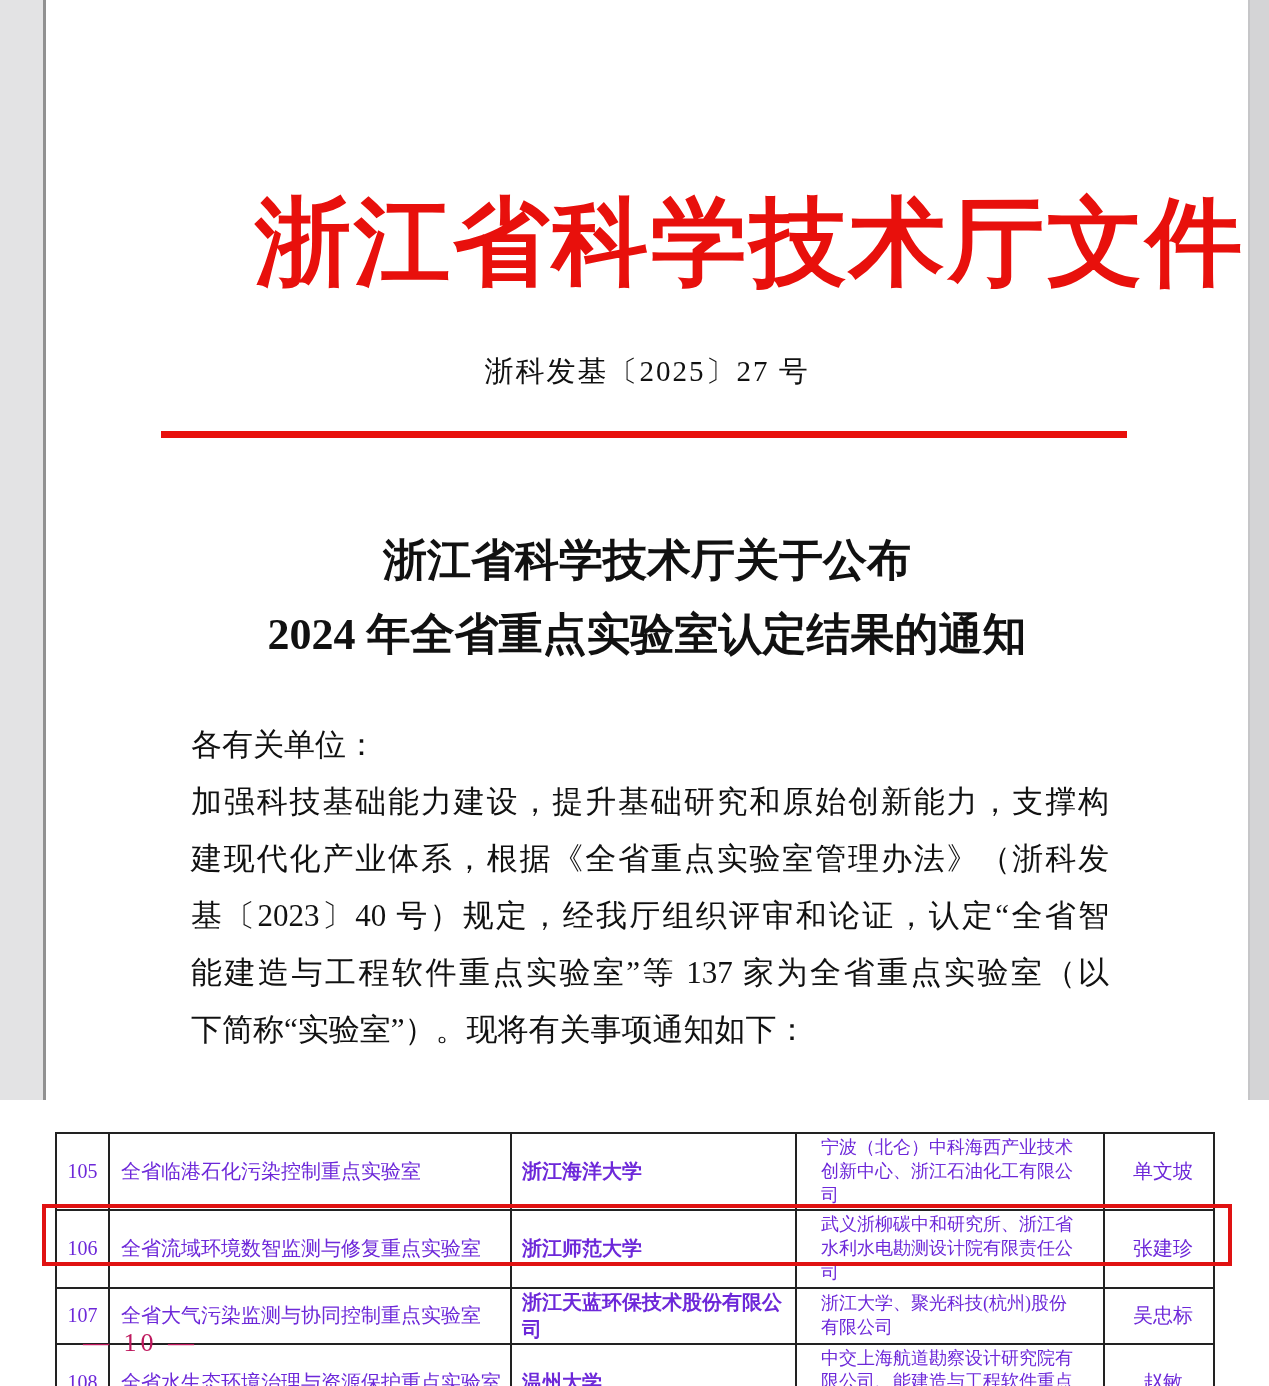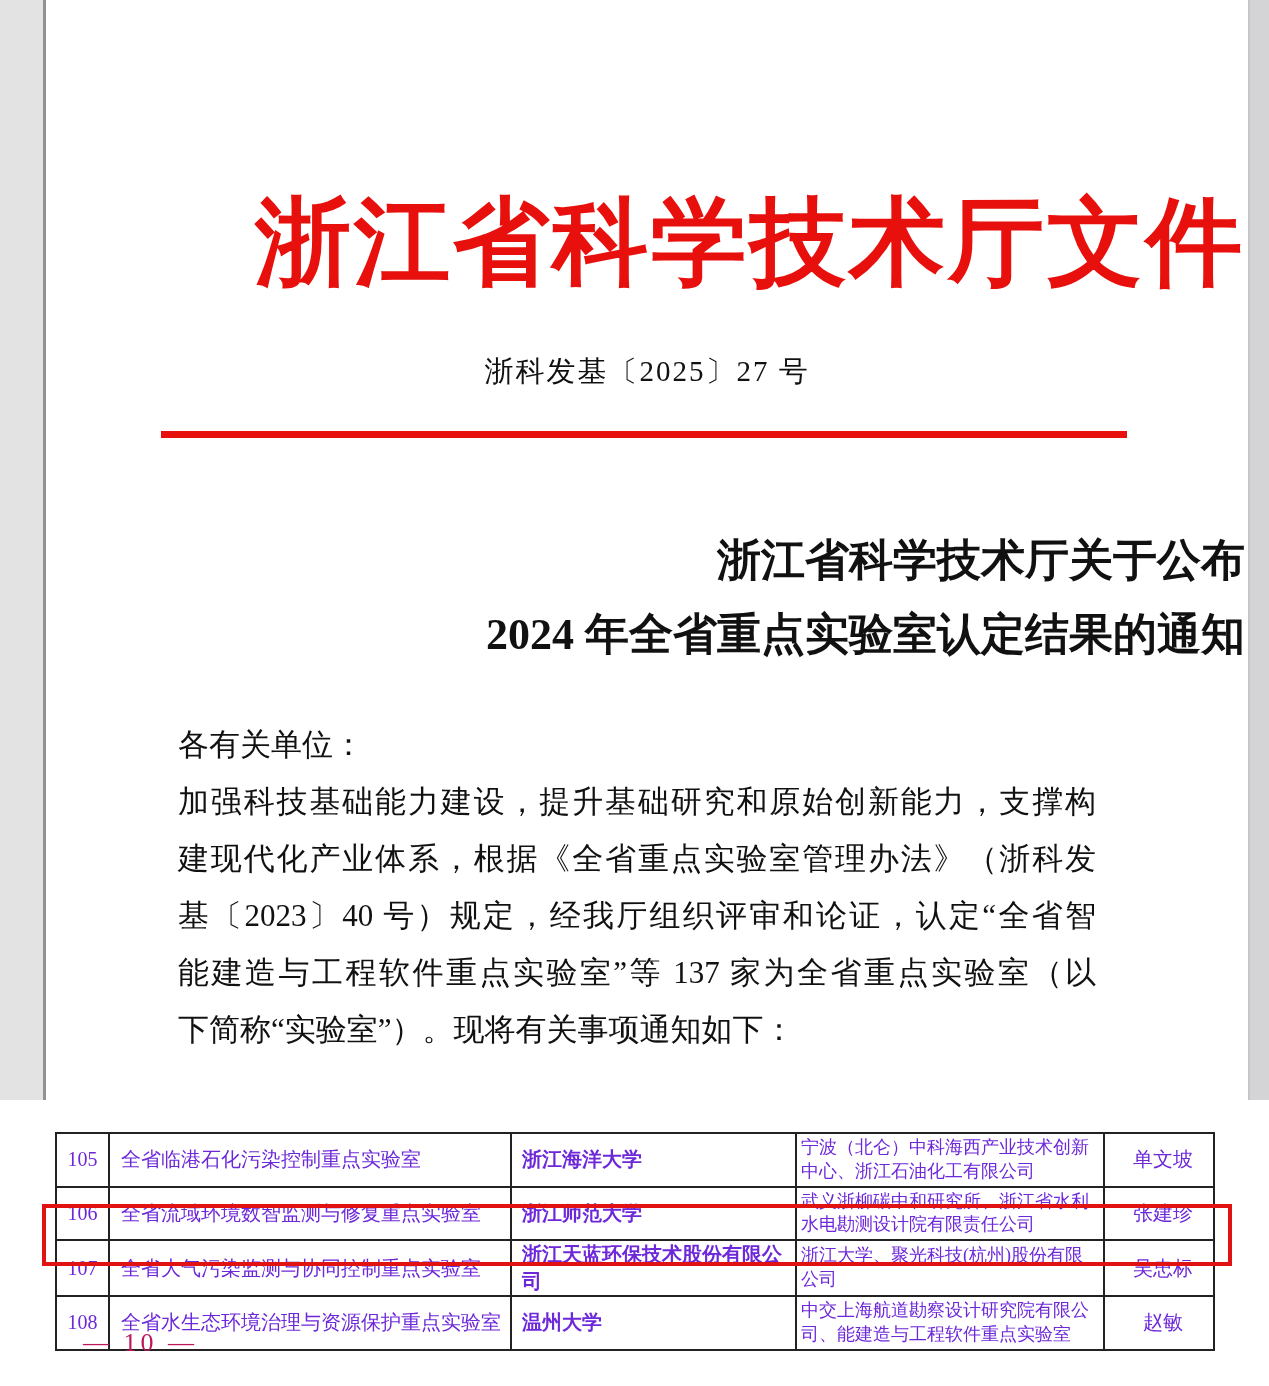--- a/index.html
+++ b/index.html
@@ -35,27 +35,27 @@
     text-align:center;
     font-size:29px; letter-spacing:2px;
     color:#111;
   }
   .red-rule {
     position:absolute; left:161px; top:431px; width:966px; height:7px;
     background:#e8100c;
   }
   .notice-title {
     position:absolute; left:49px; top:524px; width:1196px;
-    text-align:right;
+    text-align:center;
     font-size:44px; font-weight:bold;
     line-height:74px;
     color:#111;
   }
   .body-text {
-    position:absolute; left:178px; top:716px; width:918px;
+    position:absolute; left:191px; top:716px; width:918px;
     font-size:31px; line-height:57px;
     color:#111;
   }
   .body-line.justify { text-align:justify; text-align-last:justify; }
   .body-line.indent { text-indent:80px; }
   .table-section {
     position:absolute; left:0; top:1100px; width:1269px; height:286px;
     background:#ffffff;
   }
   table.approval-table {
@@ -72,21 +72,21 @@
     vertical-align:middle;
     overflow:hidden;
   }
   .approval-table tr:nth-child(1) { height:49px; }
   .approval-table tr:nth-child(2) { height:45px; }
   .approval-table tr:nth-child(3) { height:54px; }
   .approval-table tr:nth-child(4) { height:48px; }
   .approval-table td.c-no { width:53px; text-align:center; }
   .approval-table td.c-lab { width:402px; padding-left:11px; }
   .approval-table td.c-host { width:285px; padding-left:10px;font-weight:bold; }
-  .approval-table td.c-partners { width:308px; padding:2px 4px; font-size:18px; line-height:1.32; }
+  .approval-table td.c-partners { width:308px; padding:2px 24px; font-size:18px; line-height:1.32; }
   .approval-table td.c-director { width:110px; text-align:center;padding-left:8px; }
   .highlight-box {
     position:absolute; left:42px; top:104px; width:1190px; height:62px;
     border:4px solid #e01212;
     pointer-events:none;
   }
   .page-number {
     position:absolute; left:83px; top:1328px;
     font-size:26px; letter-spacing:4px;
     color:#be185d;

